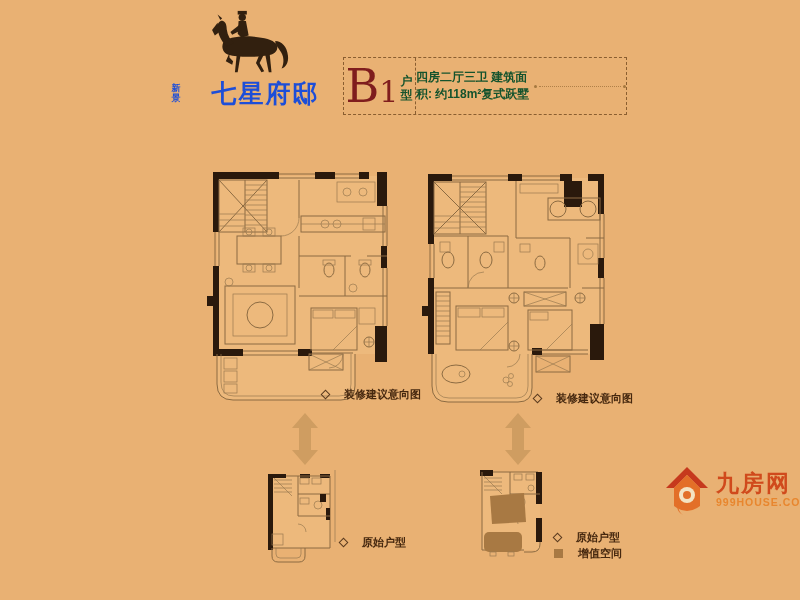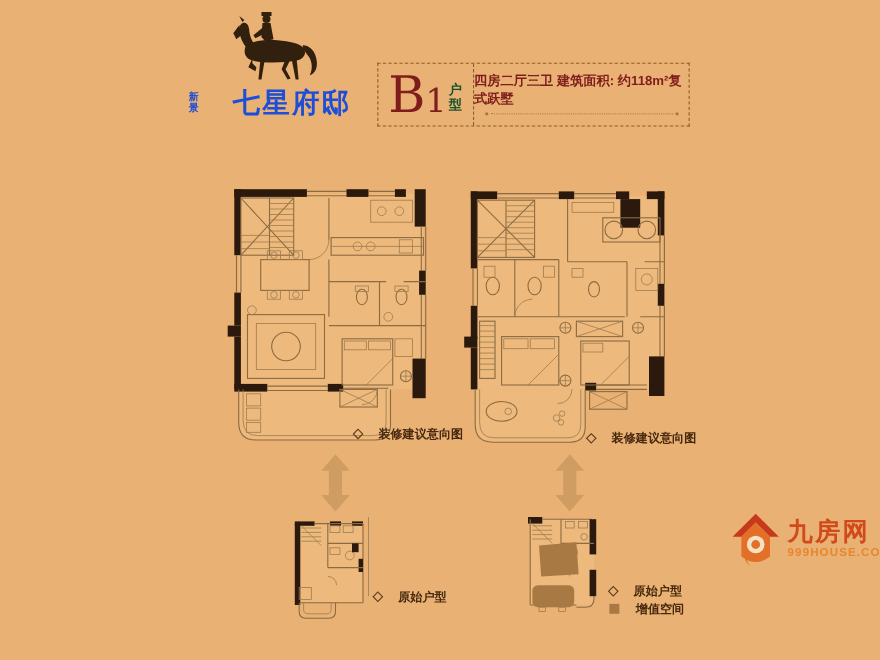--- a/index.html
+++ b/index.html
@@ -13,21 +13,21 @@
   .brand-cn-row{display:flex;justify-content:center;align-items:center;gap:3px;margin-top:3px;color:#1d4ed8;}
   .brand-cn-prefix{width:11px;font-size:9px;line-height:1.05;word-break:break-all;font-weight:bold;}
   .brand-cn{font-size:25px;font-weight:bold;letter-spacing:2px;font-family:"DejaVu Serif",serif;margin-left:27px;}
 
   
   .unit-box{position:absolute;left:343px;top:57px;width:282px;height:56px;border:1px dashed #8a5e30;display:flex;}
   .unit-cell{width:86px;display:flex;align-items:center;justify-content:center;gap:2px;border-right:1px dashed #8a5e30;}
   .unit-code{font-family:"DejaVu Serif",serif;font-size:30px;color:#7f1d1d;line-height:1;}
   .unit-code::first-letter{font-size:46px;}
   .unit-type{width:13px;font-size:12px;line-height:1.15;word-break:break-all;color:#14532d;font-weight:bold;margin-top:6px;}
-  .info-cell{flex:1;display:flex;flex-direction:column;justify-content:center;align-items:center;color:#7f1d1d;font-size:12px;font-weight:bold;}
+  .info-cell{flex:1;display:flex;flex-direction:row;justify-content:center;align-items:center;color:#14532d;font-size:12px;font-weight:bold;}
   .dotted-sep{width:176px;display:flex;align-items:center;margin:3px 0 2px 0;}
   .dotted-sep .dot{width:3px;height:3px;border-radius:50%;background:#a5783f;}
   .dotted-sep .dots{flex:1;border-top:1px dotted #b08048;margin:0 2px;}
 
   
   .plan{position:absolute;}
   .ln{fill:none;stroke:#8c6b42;stroke-width:1;}
   .lnt{fill:none;stroke:#9a7a50;stroke-width:0.7;}
   .wall{fill:#2a190c;stroke:none;}
   .flint{fill:#edb97c;stroke:none;}

